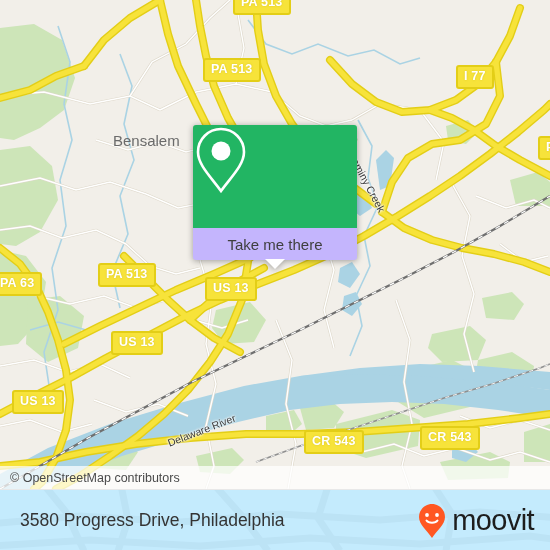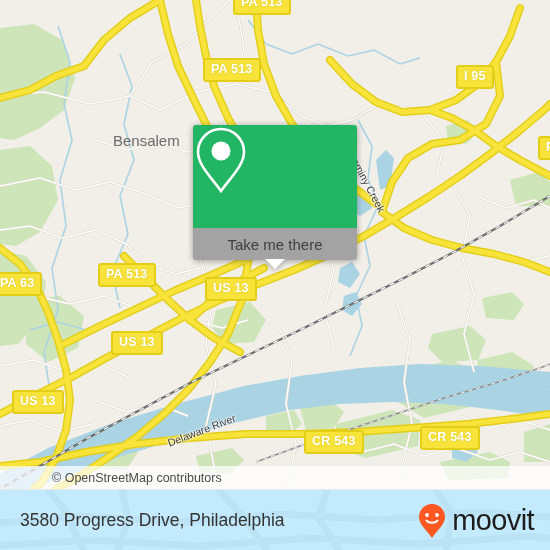--- a/index.html
+++ b/index.html
@@ -52,21 +52,21 @@
     position:absolute;left:193px;top:125px;width:164px;
     filter:drop-shadow(0 1px 3px rgba(0,0,0,.35));
   }
   .popup-body{
     background:#22b563;
     height:103px;
     border-radius:3px 3px 0 0;
     display:flex;align-items:center;justify-content:center;
   }
   .popup-foot{
-    background:#a3a3a3;
+    background:#c4b5fd;
     height:32px;
     border-radius:0 0 3px 3px;
     display:flex;align-items:center;justify-content:center;
     position:relative;
   }
   .popup-foot-label{
     color:#3f3f3f;font-size:15px;
   }
   .popup-tail{
     position:absolute;left:50%;bottom:-9px;
@@ -78,21 +78,21 @@
   }
 
   
   .attrib{
     position:absolute;left:0;top:466px;
     height:23px;width:550px;
     background:rgba(255,255,255,.72);
     display:flex;align-items:center;
   }
   .attrib span{
-    color:#4a4a4a;font-size:12.5px;padding-left:10px;margin-left:42px;
+    color:#4a4a4a;font-size:12.5px;padding-left:10px;
   }
 
   
   .footer{
     position:absolute;left:0;top:489px;width:550px;height:61px;
     background:#7dd3fc;overflow:hidden;
     display:flex;align-items:center;
     border-top:1px solid #e8e8e8;
   }
   .footer-watermark{
@@ -290,21 +290,21 @@
       </g>
     </svg>
 
     <div class="place-label" style="left:86px;top:132px;">Bensalem</div>
 
     <div class="water-label" style="left:352px;top:148px;transform:rotate(62deg);transform-origin:0 50%;">haminy Creek</div>
     <div class="water-label" style="left:168px;top:437px;transform:rotate(-21deg);transform-origin:0 50%;">Delaware River</div>
 
     <div class="shield" style="left:233px;top:-9px;">PA 513</div>
     <div class="shield" style="left:203px;top:58px;">PA 513</div>
-    <div class="shield" style="left:456px;top:65px;">I 95</div>
+    <div class="shield" style="left:456px;top:65px;">I 77</div>
     <div class="shield" style="left:538px;top:136px;">PA 1</div>
     <div class="shield" style="left:-8px;top:272px;">PA 63</div>
     <div class="shield" style="left:98px;top:263px;">PA 513</div>
     <div class="shield" style="left:205px;top:277px;">US 13</div>
     <div class="shield" style="left:111px;top:331px;">US 13</div>
     <div class="shield" style="left:12px;top:390px;">US 13</div>
     <div class="shield" style="left:304px;top:430px;">CR 543</div>
     <div class="shield" style="left:420px;top:426px;">CR 543</div>
 
     <div class="popup">

